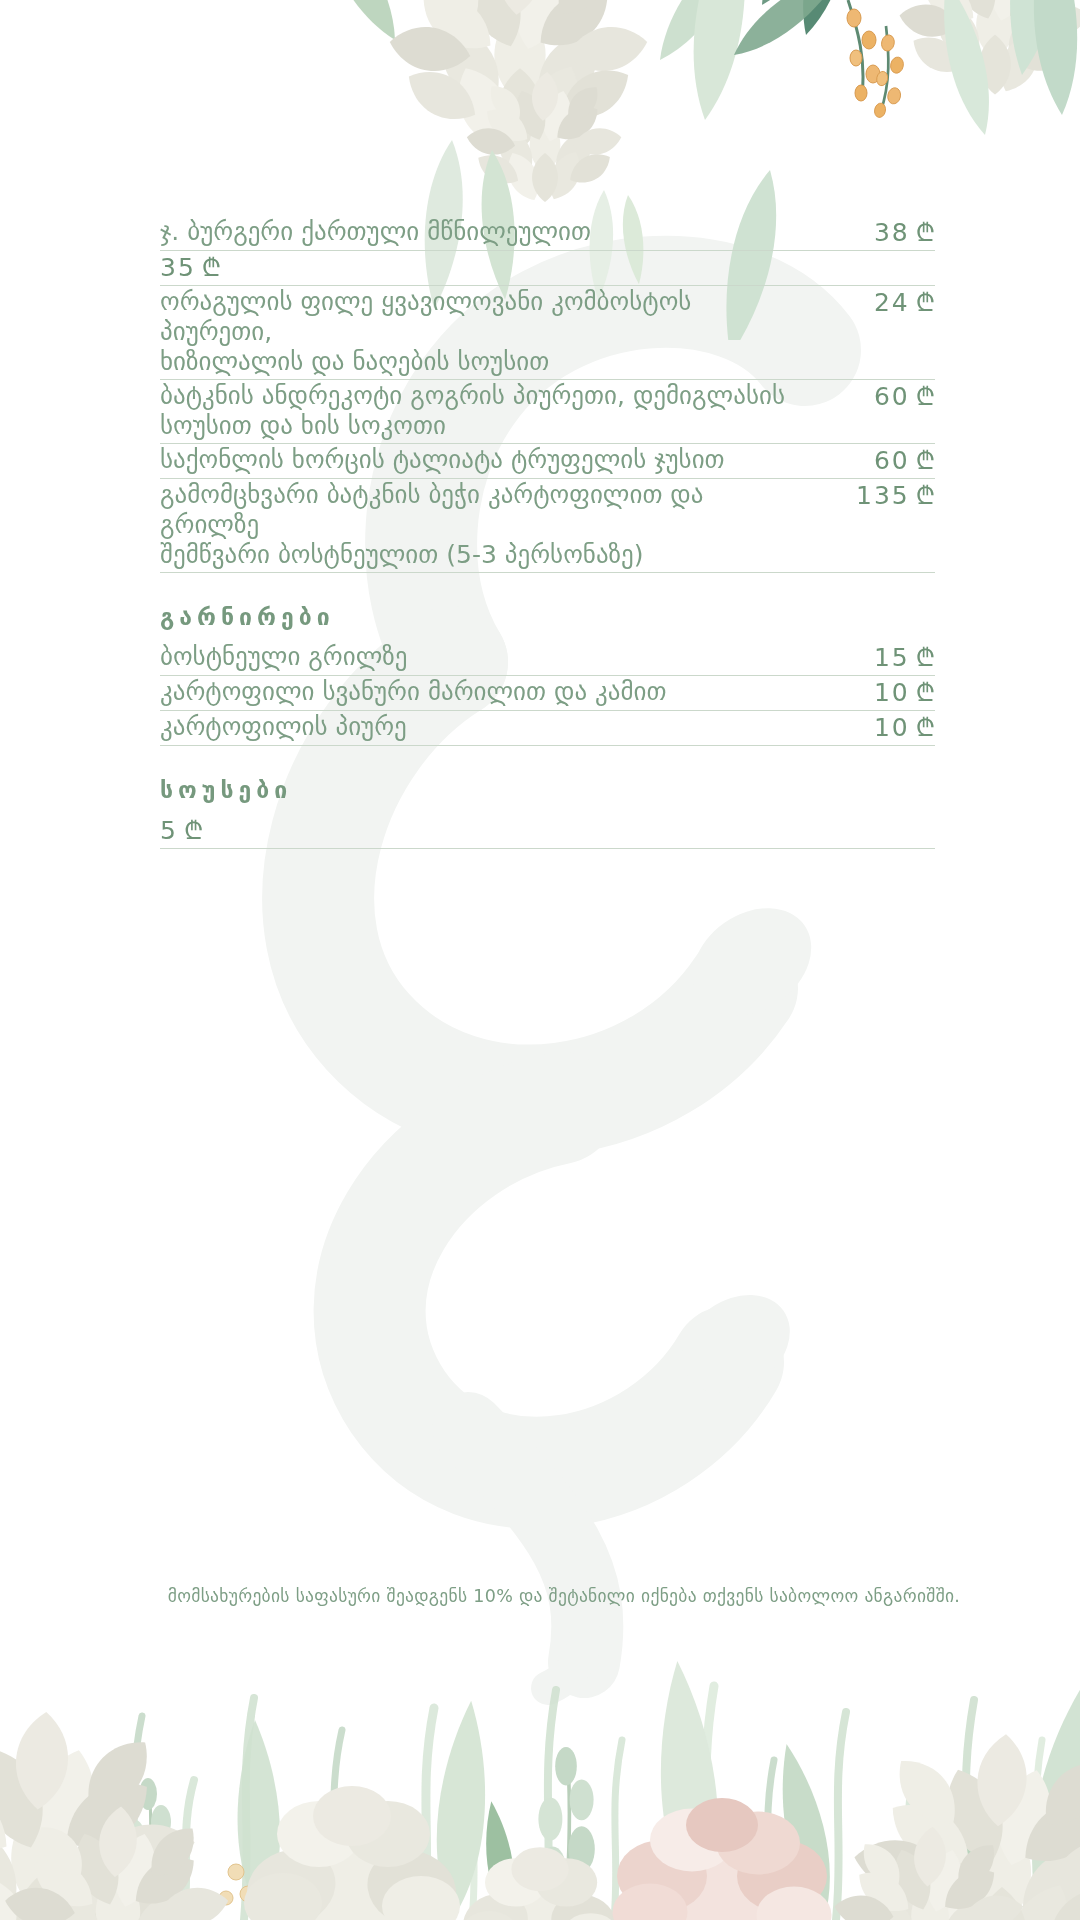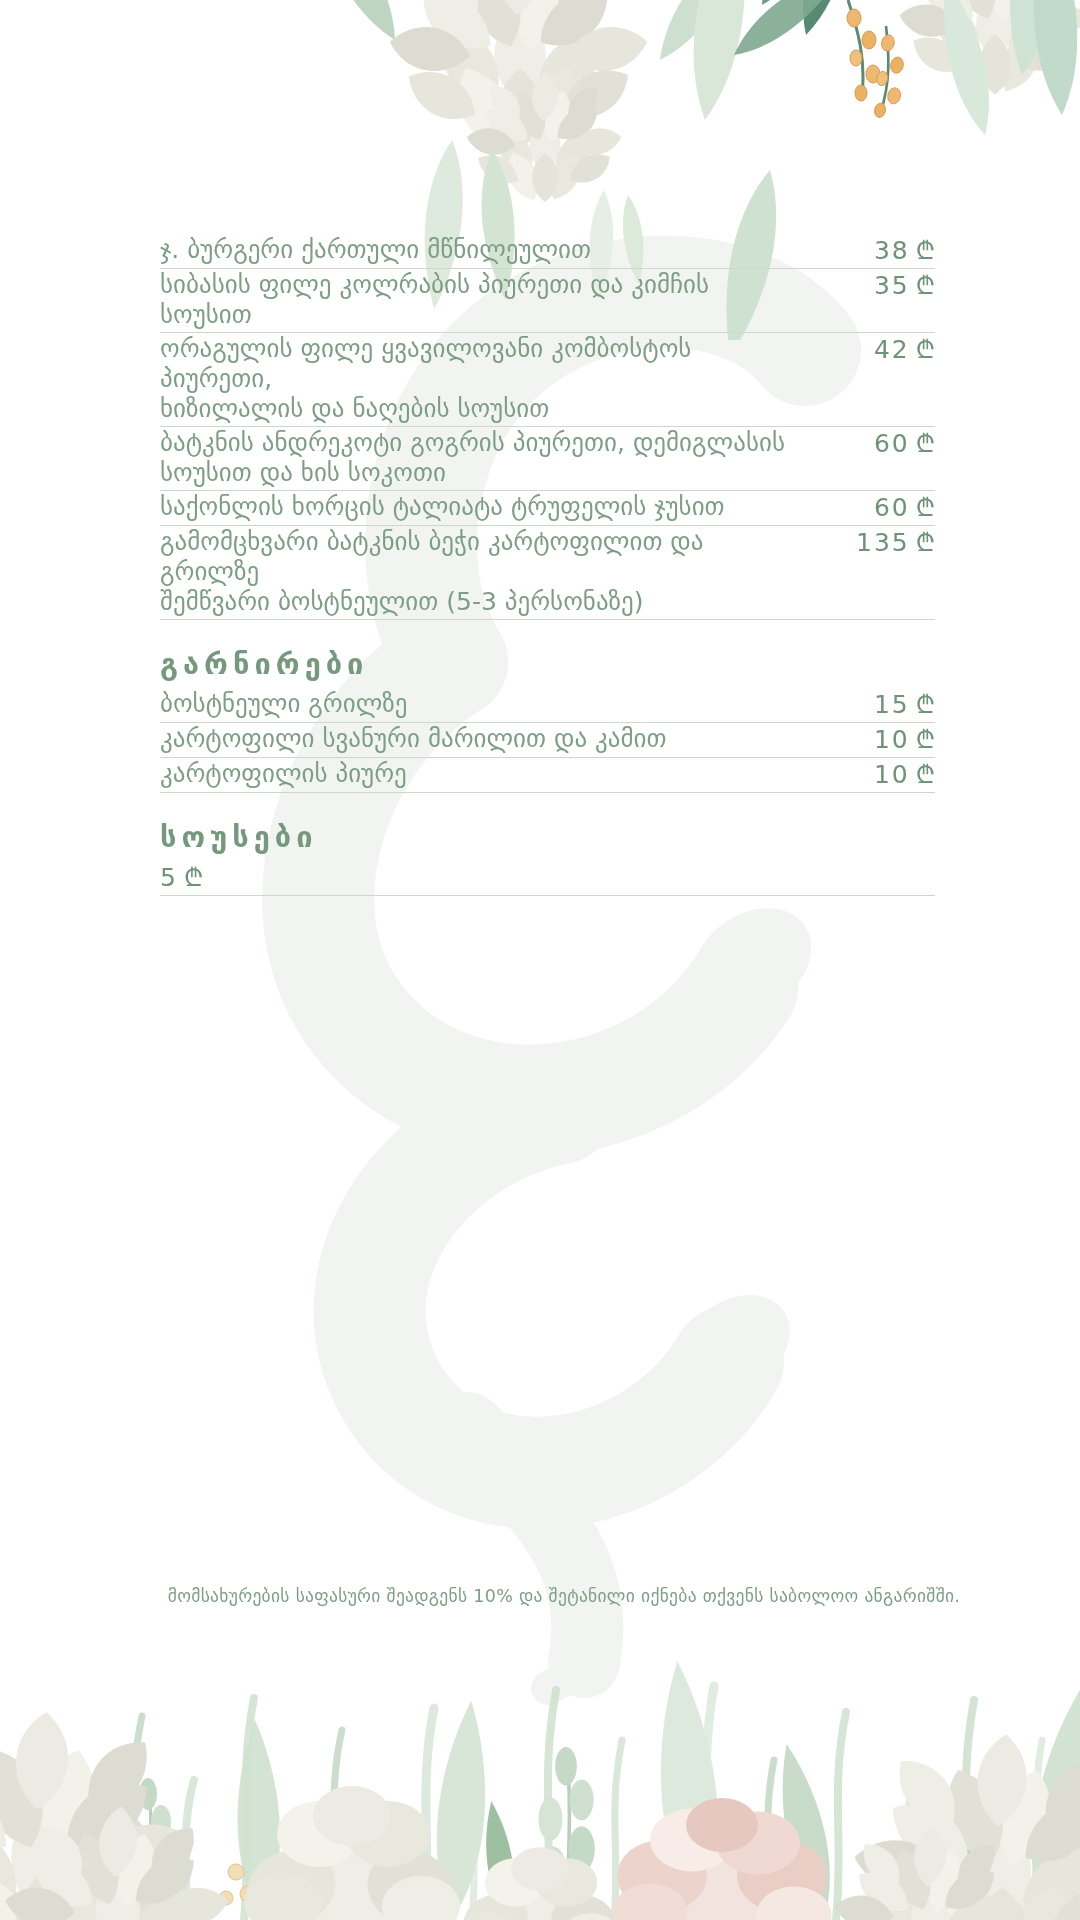--- a/index.html
+++ b/index.html
@@ -2,28 +2,28 @@
 <html><head>
 <meta charset="utf-8">
 <style>
   html,body{margin:0;padding:0;background:#ffffff;}
   .page{position:relative;width:1080px;height:1920px;background:#ffffff;overflow:hidden;
         font-family:"DejaVu Sans",sans-serif;}
   .deco{position:absolute;left:0;pointer-events:none;}
   .deco.top{top:0;}
   .deco.bottom{bottom:0;}
   .watermark{position:absolute;top:0;left:0;}
-  .menu{position:absolute;top:234px;left:160px;width:775px;}
+  .menu{position:absolute;top:216px;left:160px;width:775px;}
   .row{display:flex;justify-content:space-between;align-items:flex-start;
        border-bottom:1px solid #cbd8cb;padding:1px 0 2px;}
   .iname{font-size:25px;line-height:30px;color:#7d9e85;white-space:pre-line;max-width:625px;}
   .iprice{font-size:25px;line-height:30px;color:#6f9377;letter-spacing:2px;
           display:flex;gap:6px;flex:none;padding-top:1px;}
   .lari{letter-spacing:0;}
-  .heading{font-size:29px;line-height:40px;color:#76997e;letter-spacing:5px;
+  .heading{font-size:23px;line-height:40px;color:#76997e;letter-spacing:5px;
            font-weight:600;margin:24px 0 4px;}
   .footer{position:absolute;top:1586px;left:0;width:100%;text-align:center;
           font-size:17.5px;color:#7d9e85;letter-spacing:0.3px;padding-left:24px;}
 </style>
 </head>
 <body>
 
 <div class="page">
 
   <svg class="watermark" width="1080" height="1920" viewBox="0 0 1080 1920" aria-hidden="true">
@@ -181,31 +181,30 @@
 
   <div class="menu">
       <div class="row">
         <div class="iname">ჯ. ბურგერი ქართული მწნილეულით</div>
         <div class="iprice">
           <span>38</span>
           <span class="lari">₾</span>
         </div>
       </div>
       <div class="row">
-        <div class="iname">სიბასის ფილე კოლრაბის პიურეთი და კიმჩის სოუსით</div>
         <div class="iprice">
           <span>35</span>
           <span class="lari">₾</span>
         </div>
       </div>
       <div class="row">
         <div class="iname">ორაგულის ფილე ყვავილოვანი კომბოსტოს პიურეთი,
 ხიზილალის და ნაღების სოუსით</div>
         <div class="iprice">
-          <span>42</span>
+          <span>24</span>
           <span class="lari">₾</span>
         </div>
       </div>
       <div class="row">
         <div class="iname">ბატკნის ანდრეკოტი გოგრის პიურეთი, დემიგლასის
 სოუსით და ხის სოკოთი</div>
         <div class="iprice">
           <span>60</span>
           <span class="lari">₾</span>
         </div>

